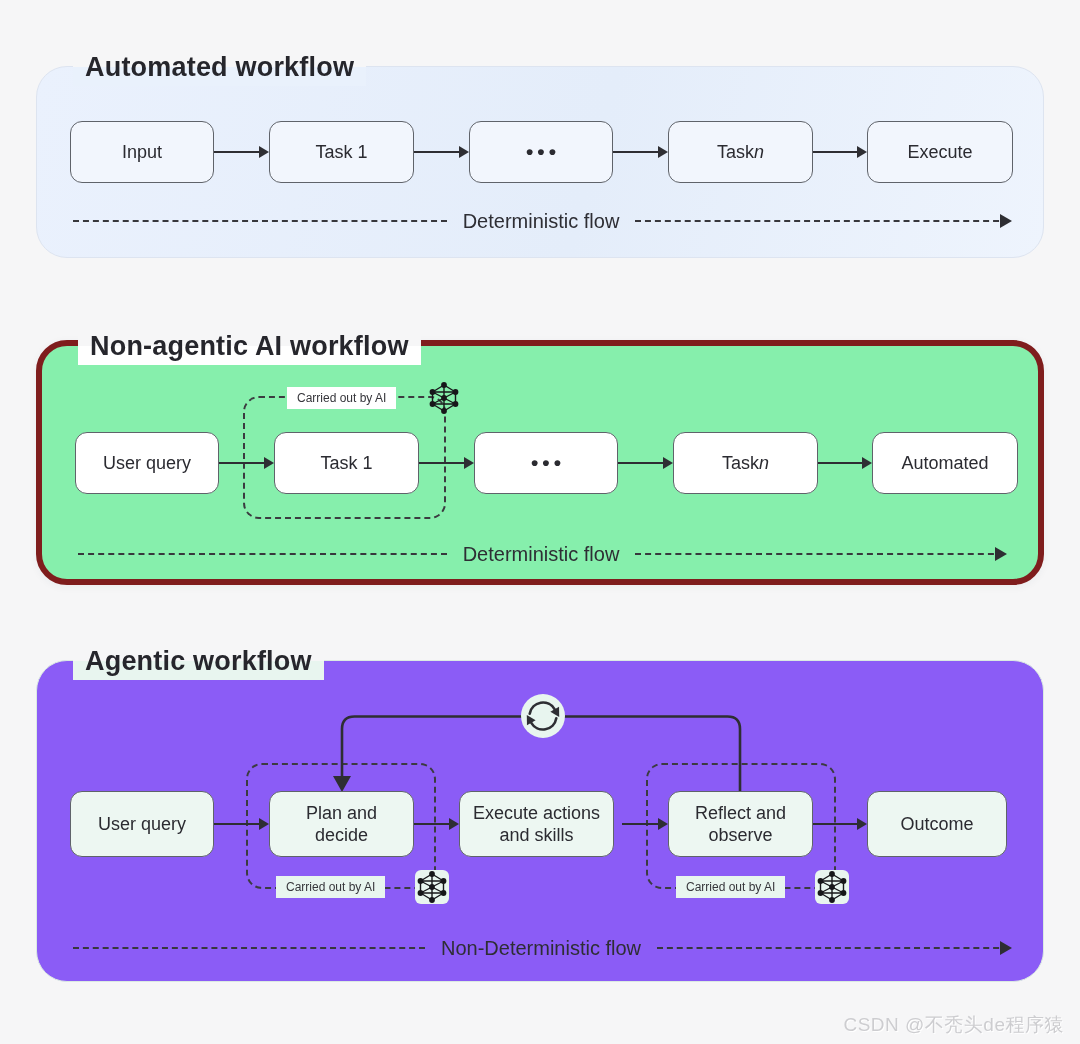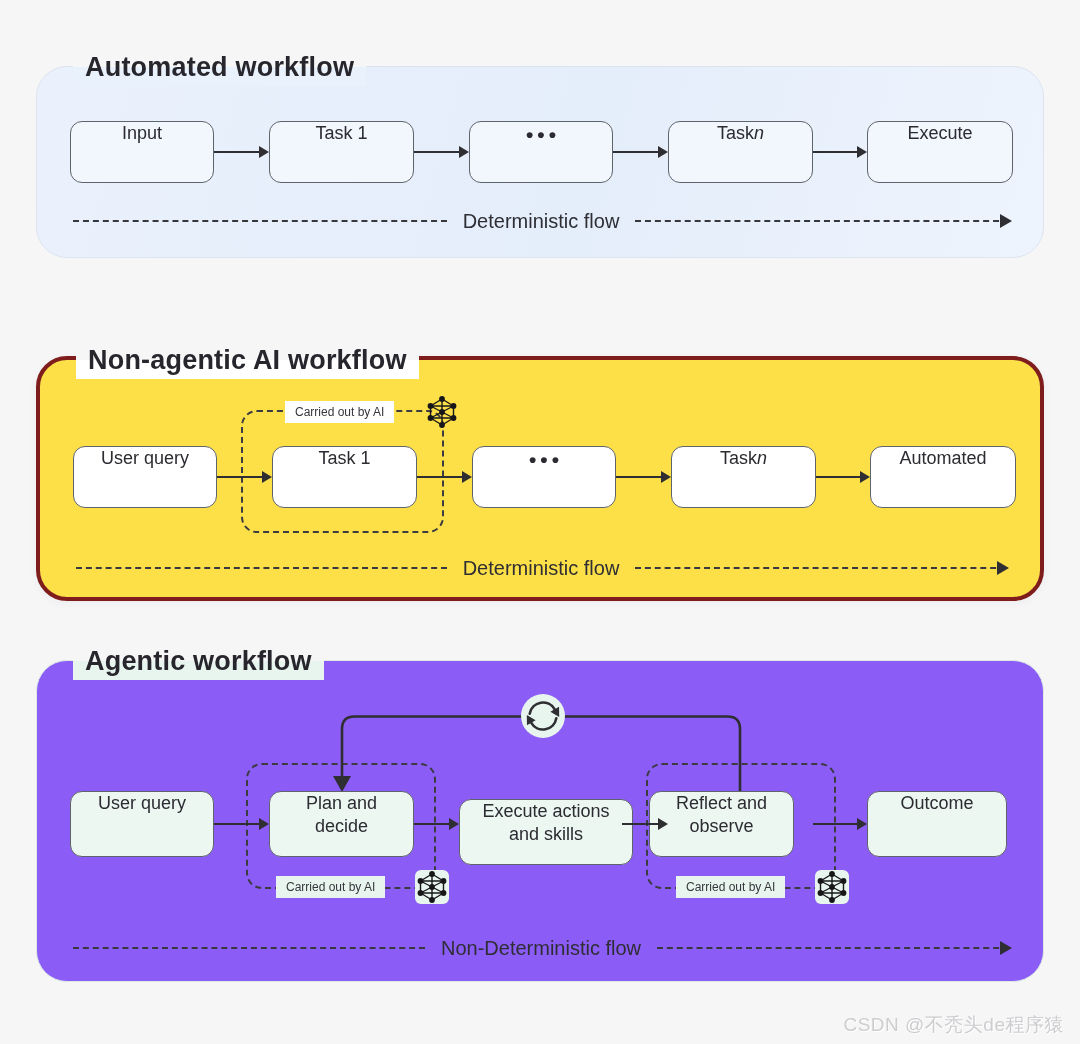--- a/index.html
+++ b/index.html
@@ -16,30 +16,30 @@
     border-radius:31px;
   }
   .panel-title {
     position:absolute; left:36px; top:-19px;
     height:38px; line-height:38px;
     font-size:27px; font-weight:700; color:#26262c;
     padding:0 12px; letter-spacing:.2px; white-space:nowrap;
     z-index:5;
   }
   #panel1 { top:66px;  height:192px; background:linear-gradient(105deg,#eaf1fd 0%,#e4edfa 55%,#eef4fd 100%); border:1px solid #dde4f0; }
-  #panel2 { top:356px; height:245px; background:#fde047; border:4px solid #7f1d1d; box-shadow:0 2px 8px rgba(40,50,70,.05); }
+  #panel2 { top:340px; height:245px; background:#86efac; border:6px solid #7f1d1d; box-shadow:0 2px 8px rgba(40,50,70,.05); }
   #panel3 { top:660px; height:322px; background:#8b5cf6; border:1px solid #dbeae2; }
   #panel1 .panel-title { background:linear-gradient(to bottom,#f6f6f7 0 50%,#e9f1fc 50% 100%); }
   #panel2 .panel-title { background:linear-gradient(to bottom,#f6f6f7 0 50%,#ffffff 50% 100%); }
   #panel3 .panel-title { background:linear-gradient(to bottom,#f6f6f7 0 50%,#e8f5ef 50% 100%); }
 
   .node {
     position:absolute;
     border:1.3px solid #5f636a; border-radius:12px;
-    display:flex; align-items:flex-start; justify-content:center;
+    display:flex; align-items:center; justify-content:center;
     text-align:center; font-size:18px; line-height:1.25; color:#2b2b31;
     z-index:3;
   }
   #panel1 .node { background:#f2f6fd; top:54px; height:62px; }
   #panel2 .node { background:#ffffff; top:86px; height:62px; }
   #panel3 .node { background:#edf7f2; top:130px; height:66px; }
   .node .var { font-style:italic; }
   .node.dots { font-size:21px; font-weight:700; letter-spacing:4px; text-indent:4px; }
   .node.two-line { padding:0 20px; }
   .node.two-line-wide { padding:0 10px; }
@@ -228,24 +228,24 @@
       </g>
     </svg>
   </div>
 
   <div class="node" style="left:33px;width:144px;">
       <span>User query</span>
     </div>
   <div class="node two-line" style="left:232px;width:145px;">
       <span>Plan and decide</span>
     </div>
-  <div class="node two-line-wide" style="left:422px;width:174px;margin-top:8px;">
+  <div class="node two-line-wide" style="left:422px;width:155px;">
       <span>Execute actions and skills</span>
     </div>
-  <div class="node two-line" style="left:612px;width:145px;">
+  <div class="node two-line" style="left:631px;width:145px;">
       <span>Reflect and observe</span>
     </div>
   <div class="node" style="left:830px;width:140px;">
       <span>Outcome</span>
     </div>
 
   <div class="harrow" style="left:177px;width:47px;"></div>
   <div class="harrow" style="left:377px;width:37px;"></div>
   <div class="harrow" style="left:585px;width:38px;"></div>
   <div class="harrow" style="left:776px;width:46px;"></div>

